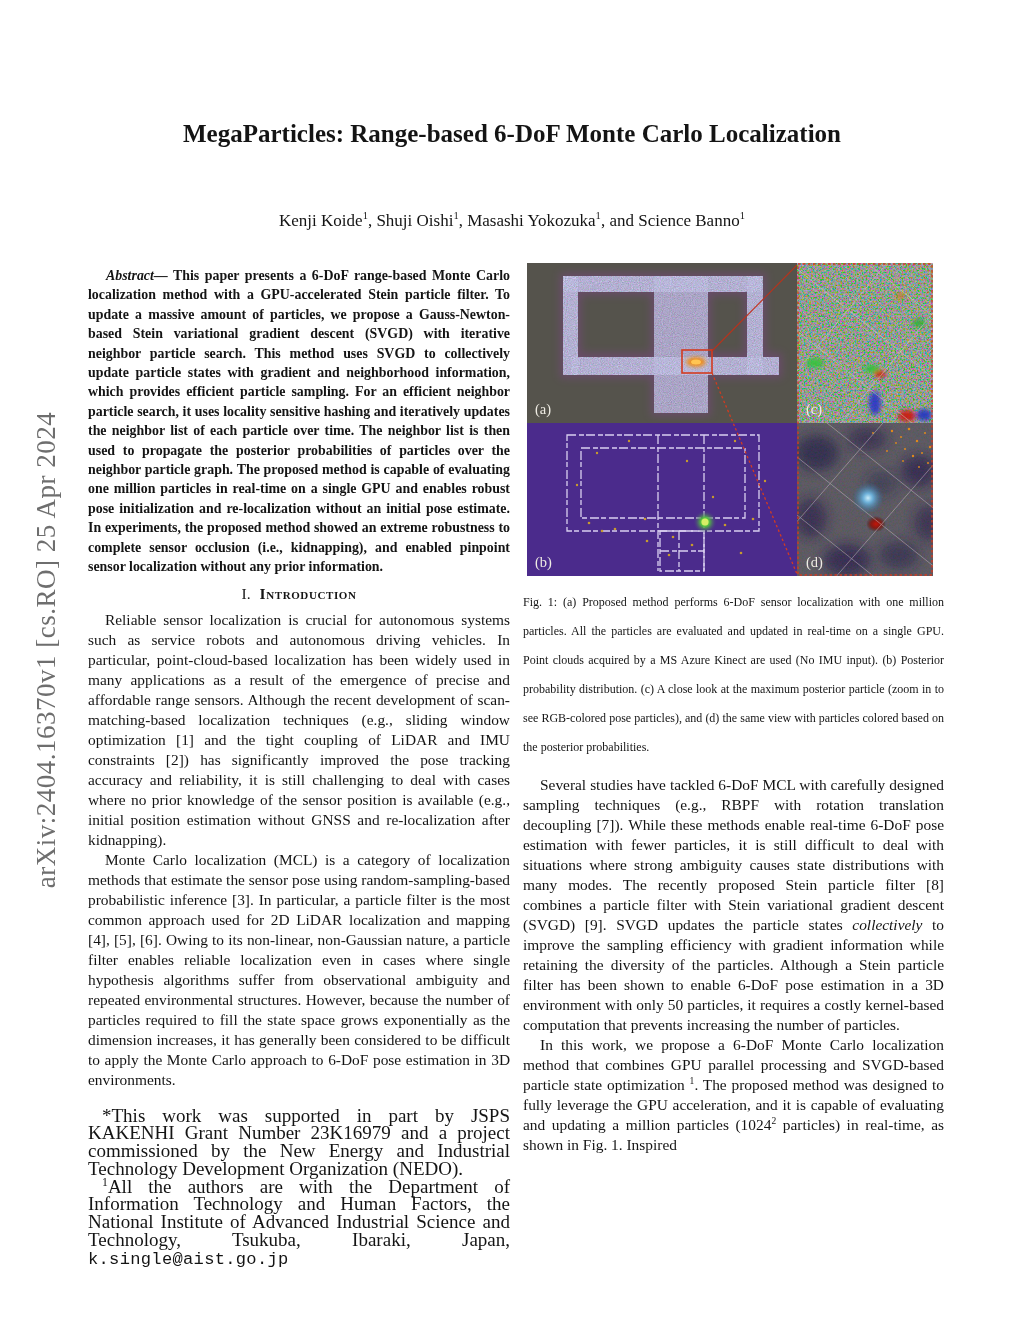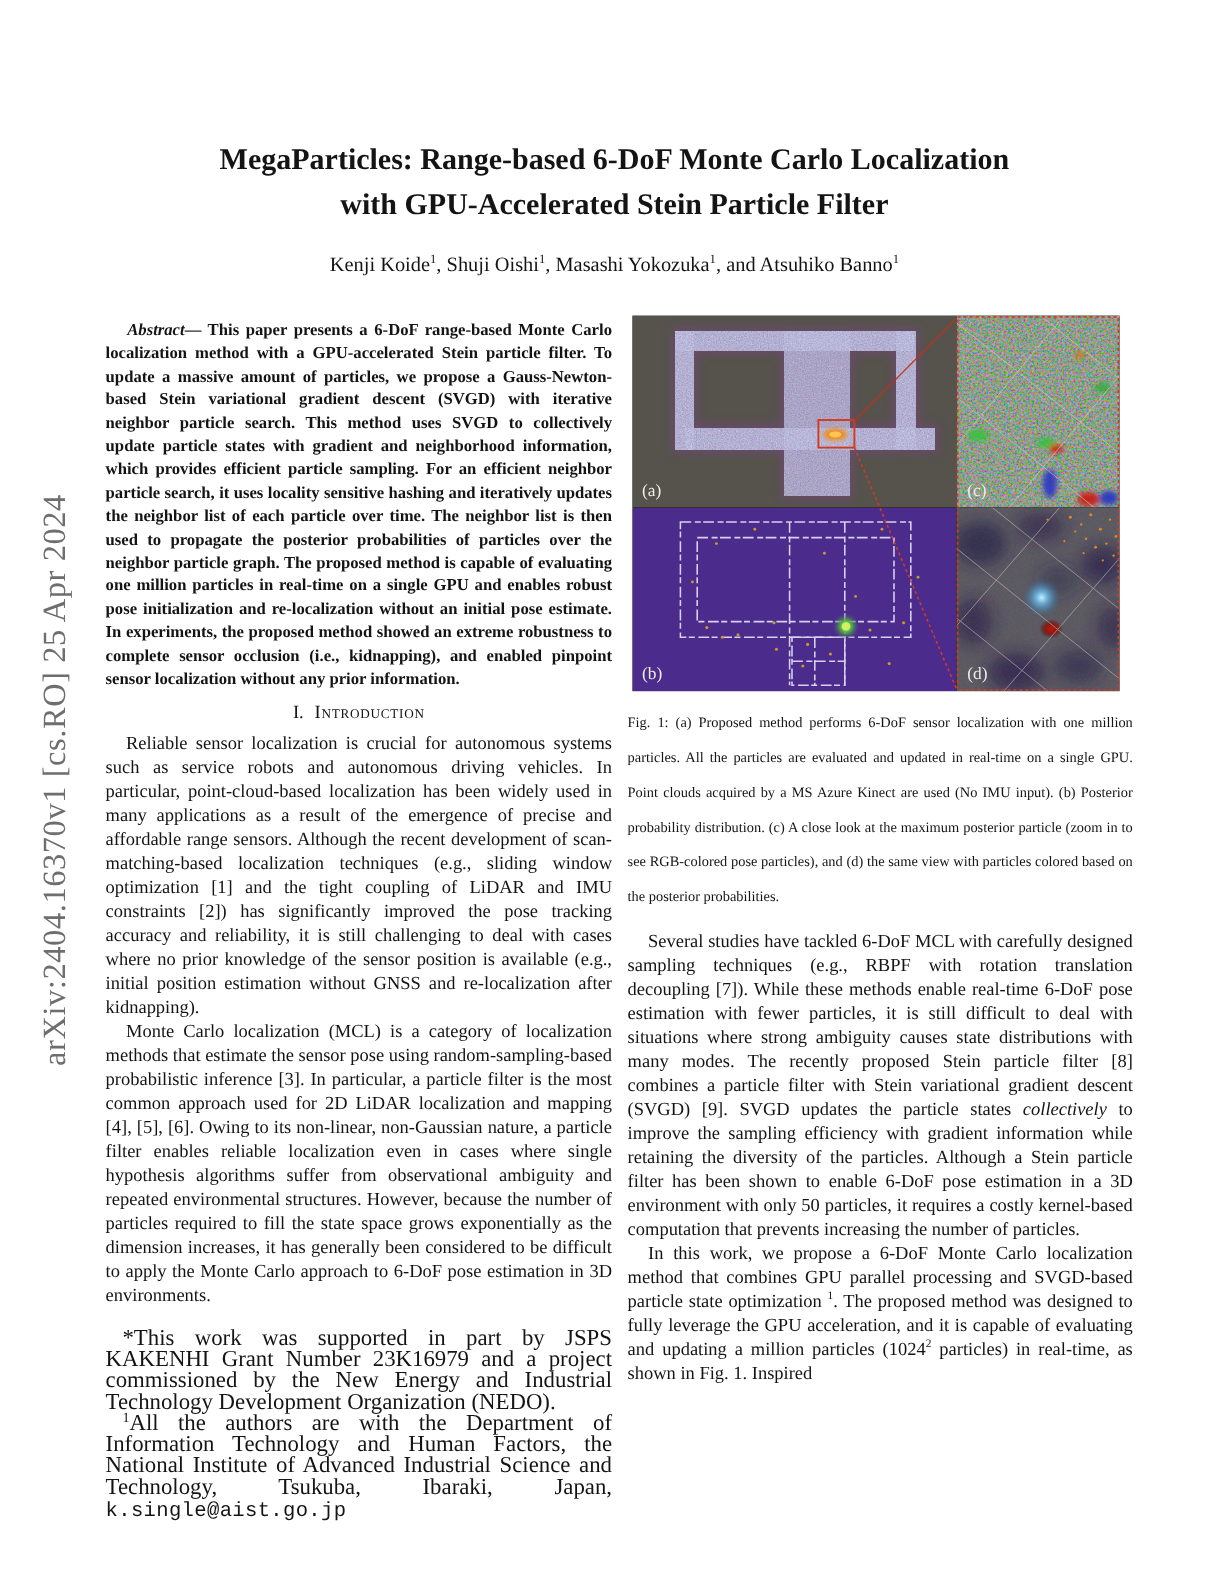--- a/index.html
+++ b/index.html
@@ -14,21 +14,21 @@
   .authors{position:absolute;top:211px;left:0;width:100%;text-align:center;font-size:17px;}
   sup{font-size:0.62em;vertical-align:super;line-height:0;}
 
   .col-left{position:absolute;left:88px;top:266px;width:422px;}
   .col-right{position:absolute;left:523px;top:263px;width:421px;}
 
   p{margin:0;}
   .abstract{font-weight:bold;font-size:13.9px;line-height:19.4px;text-align:justify;text-indent:18px;}
   .abs-label{font-style:italic;}
   .sec-heading{text-align:center;font-size:15.5px;margin:8px 0 7px 0;}
-  .sc{font-variant:small-caps;letter-spacing:0.6px;}
+  .sc{font-variant:small-caps;letter-spacing:0.6px;font-weight:bold;}
   .gap{display:inline-block;width:9px;}
   .body-p{font-size:15.4px;line-height:20px;text-align:justify;text-indent:17px;}
   .em{font-style:italic;}
   .footnotes{margin-top:17px;font-size:19px;line-height:17.8px;text-align:justify;}
   .footnote{text-indent:14px;}
   .fn-right{margin-top:29px;font-size:13.2px;line-height:17.8px;text-align:justify;}
   .mono{font-family:"Liberation Mono","DejaVu Sans Mono",monospace;font-size:0.9em;letter-spacing:0.3px;}
 
   .figure{position:relative;width:406px;height:313px;margin-left:4px;background:#2a2a2a;}
   .fpanel{position:absolute;overflow:hidden;}
@@ -91,25 +91,24 @@
           <stop offset="0.5" stop-color="#8e1007" stop-opacity="0.85"></stop>
           <stop offset="1" stop-color="#500800" stop-opacity="0"></stop>
         </radialGradient>
     </defs>
   </svg>
 
   <div class="watermark">arXiv:2404.16370v1  [cs.RO]  25 Apr 2024</div>
 
   <div class="title">
     <div>MegaParticles: Range-based 6-DoF Monte Carlo Localization</div>
-    <div>with GPU-Accelerated Stein Particle Filter</div>
   </div>
 
   <div class="authors">
-    <span><span>Kenji Koide</span><sup>1</sup><span>, </span></span><span><span>Shuji Oishi</span><sup>1</sup><span>, </span></span><span><span>Masashi Yokozuka</span><sup>1</sup><span>, and </span></span><span><span>Atsuhiko Banno</span><sup>1</sup><span></span></span>
+    <span><span>Kenji Koide</span><sup>1</sup><span>, </span></span><span><span>Shuji Oishi</span><sup>1</sup><span>, </span></span><span><span>Masashi Yokozuka</span><sup>1</sup><span>, and </span></span><span><span>Science Banno</span><sup>1</sup><span></span></span>
   </div>
 
   <div class="col-left">
     <p class="abstract"><span class="abs-label">Abstract</span><span>— </span><span>This paper presents a 6-DoF range-based Monte Carlo localization method with a GPU-accelerated Stein particle filter. To update a massive amount of particles, we propose a Gauss-Newton-based Stein variational gradient descent (SVGD) with iterative neighbor particle search. This method uses SVGD to collectively update particle states with gradient and neighborhood information, which provides efficient particle sampling. For an efficient neighbor particle search, it uses locality sensitive hashing and iteratively updates the neighbor list of each particle over time. The neighbor list is then used to propagate the posterior probabilities of particles over the neighbor particle graph. The proposed method is capable of evaluating one million particles in real-time on a single GPU and enables robust pose initialization and re-localization without an initial pose estimate. In experiments, the proposed method showed an extreme robustness to complete sensor occlusion (i.e., kidnapping), and enabled pinpoint sensor localization without any prior information.</span></p>
 
     <div class="sec-heading"><span>I.</span><span class="gap"></span><span class="sc">Introduction</span></div>
 
     <p class="body-p">Reliable sensor localization is crucial for autonomous systems such as service robots and autonomous driving vehicles. In particular, point-cloud-based localization has been widely used in many applications as a result of the emergence of precise and affordable range sensors. Although the recent development of scan-matching-based localization techniques (e.g., sliding window optimization [1] and the tight coupling of LiDAR and IMU constraints [2]) has significantly improved the pose tracking accuracy and reliability, it is still challenging to deal with cases where no prior knowledge of the sensor position is available (e.g., initial position estimation without GNSS and re-localization after kidnapping).</p>
     <p class="body-p">Monte Carlo localization (MCL) is a category of localization methods that estimate the sensor pose using random-sampling-based probabilistic inference [3]. In particular, a particle filter is the most common approach used for 2D LiDAR localization and mapping [4], [5], [6]. Owing to its non-linear, non-Gaussian nature, a particle filter enables reliable localization even in cases where single hypothesis algorithms suffer from observational ambiguity and repeated environmental structures. However, because the number of particles required to fill the state space grows exponentially as the dimension increases, it has generally been considered to be difficult to apply the Monte Carlo approach to 6-DoF pose estimation in 3D environments.</p>
 

